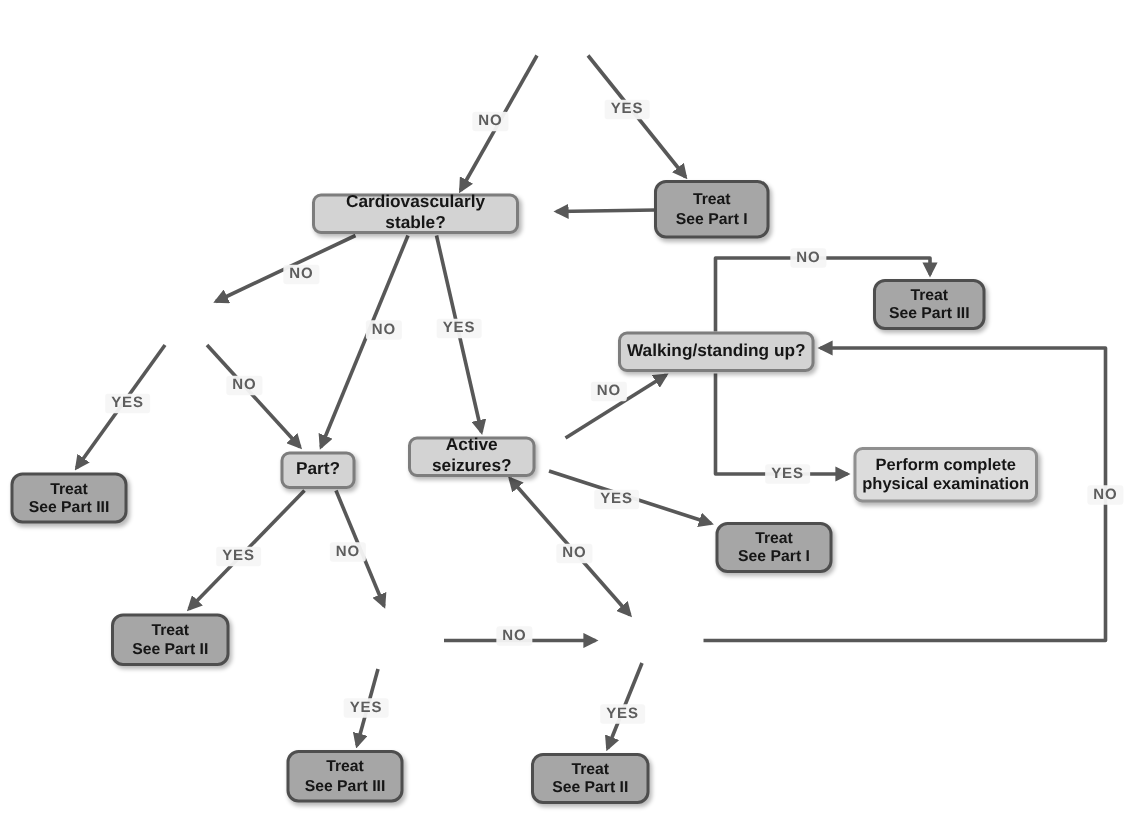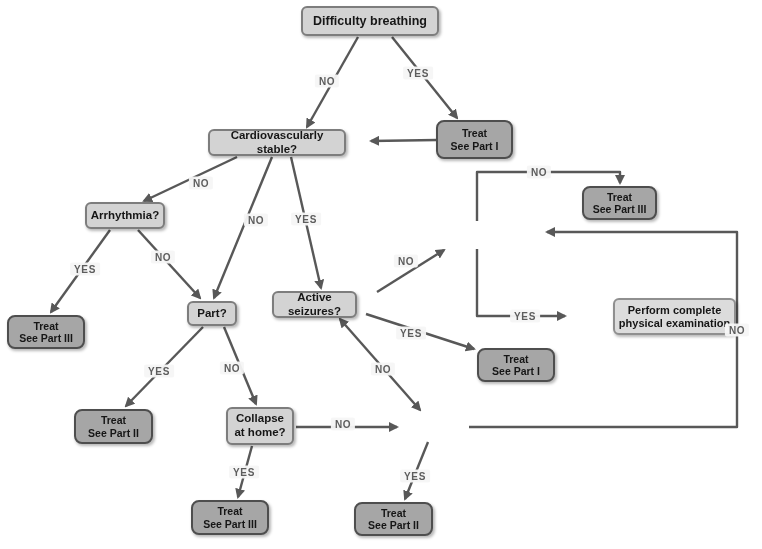--- a/index.html
+++ b/index.html
@@ -10,21 +10,21 @@
   .canvas svg{position:absolute;left:0;top:0;z-index:1;}
   .node{
     position:absolute;z-index:2;display:flex;align-items:center;justify-content:center;
     text-align:center;white-space:pre-line;line-height:1.18;color:#161616;font-weight:bold;
     box-sizing:border-box;box-shadow:1.5px 2px 3px rgba(0,0,0,0.28);
   }
   .node.q{
     background:#d3d3d3;border:2px solid #7d7d7d;border-radius:6px;font-size:11.5px;
   }
   .node.action{
-    background:#dcdcdc;border:2px solid #8f8f8f;border-radius:6px;font-size:11px;margin-left:44px;
+    background:#dcdcdc;border:2px solid #8f8f8f;border-radius:6px;font-size:11px;
   }
   .node.treat{
     background:#a6a6a6;border:2px solid #4e4e4e;border-radius:8px;font-size:10.5px;
   }
   .chip{
     position:absolute;z-index:3;transform:translate(-50%,-50%);
     background:rgba(245,245,245,0.95);color:#5d5d5d;font-size:10px;font-weight:600;
     letter-spacing:0.6px;padding:1px 4px;border-radius:2px;white-space:nowrap;
   }
 </style>
@@ -55,27 +55,24 @@
       <line x1="340" y1="319" x2="420" y2="410" marker-start="url(#ah)" marker-end="url(#ah)"></line>
       <polyline points="477,221 477,172 620,172 620,183" marker-end="url(#ah)"></polyline>
       <polyline points="477,249 477,316 565,316" marker-end="url(#ah)"></polyline>
       <line x1="252" y1="446" x2="238" y2="497" marker-end="url(#ah)"></line>
       <line x1="296" y1="427" x2="397" y2="427" marker-end="url(#ah)"></line>
       <polyline points="469,427 737,427 737,232 547,232" marker-end="url(#ah)"></polyline>
       <line x1="428" y1="442" x2="405" y2="499" marker-end="url(#ah)"></line>
     </g>
   </svg>
 
-  <div class="node q" style="left:301px;top:6px;width:138px;height:30px;font-size:12.5px">Difficulty breathing</div>
   <div class="node q" style="left:208px;top:129px;width:138px;height:27px">Cardiovascularly stable?</div>
-  <div class="node q" style="left:85px;top:202px;width:80px;height:27px">Arrhythmia?</div>
   <div class="node q" style="left:187px;top:301px;width:50px;height:25px">Part?</div>
   <div class="node q" style="left:272px;top:291px;width:85px;height:27px">Active seizures?</div>
-  <div class="node q" style="left:226px;top:407px;width:68px;height:38px">Collapse
-at home?</div>
+  <div class="node q" style="left:412px;top:221px;width:131px;height:27px">Walking/standing up?</div>
   <div class="node action" style="left:569px;top:298px;width:123px;height:37px">Perform complete
 physical examination</div>
 
   <div class="node treat" style="left:436px;top:120px;width:77px;height:39px">Treat
 See Part I</div>
   <div class="node treat" style="left:582px;top:186px;width:75px;height:34px">Treat
 See Part III</div>
   <div class="node treat" style="left:7px;top:315px;width:78px;height:34px">Treat
 See Part III</div>
   <div class="node treat" style="left:74px;top:409px;width:79px;height:35px">Treat

